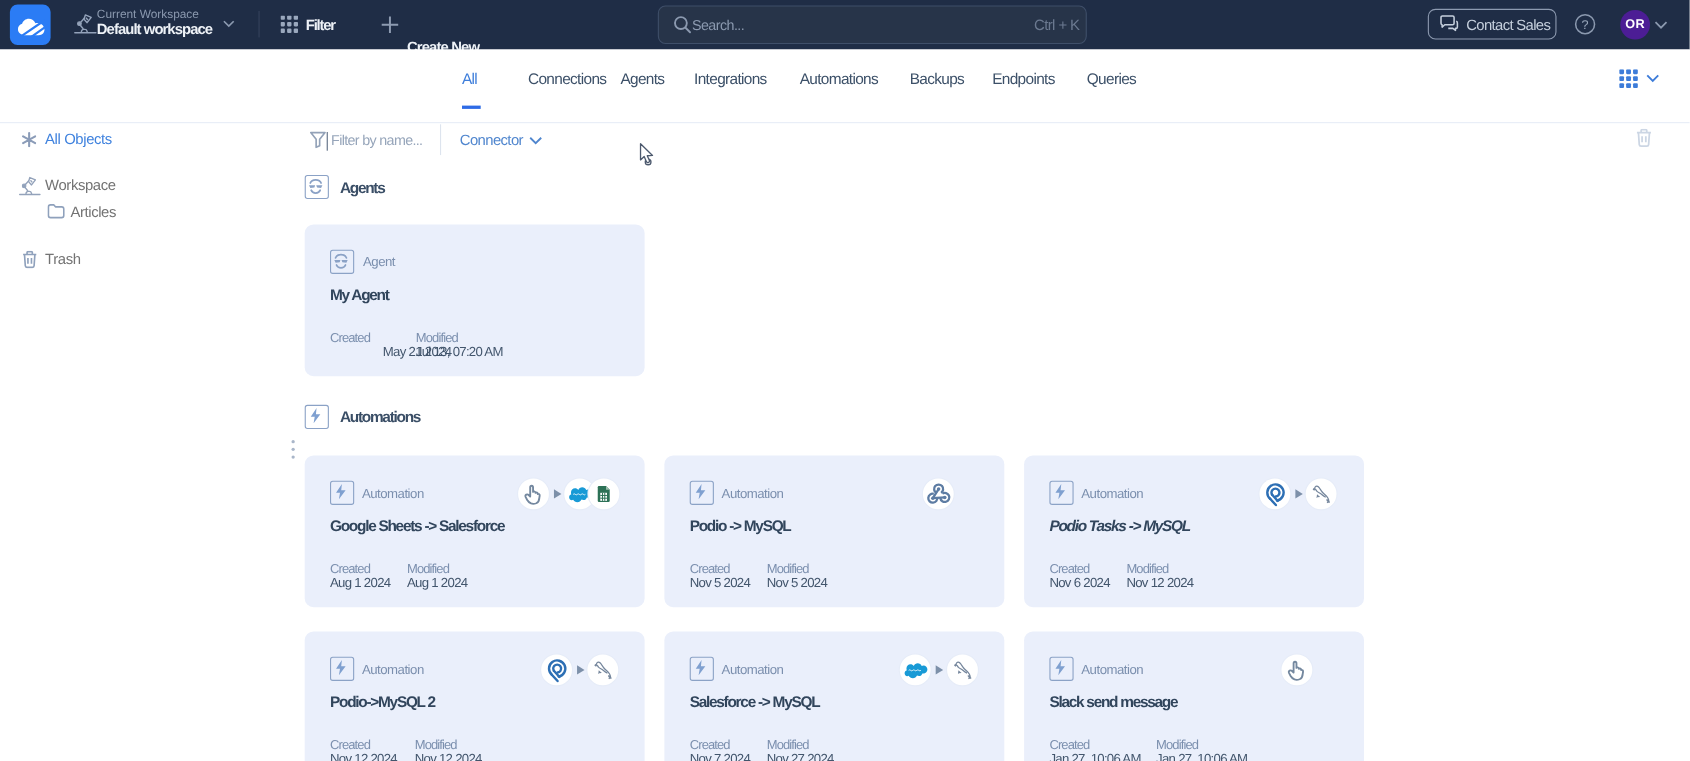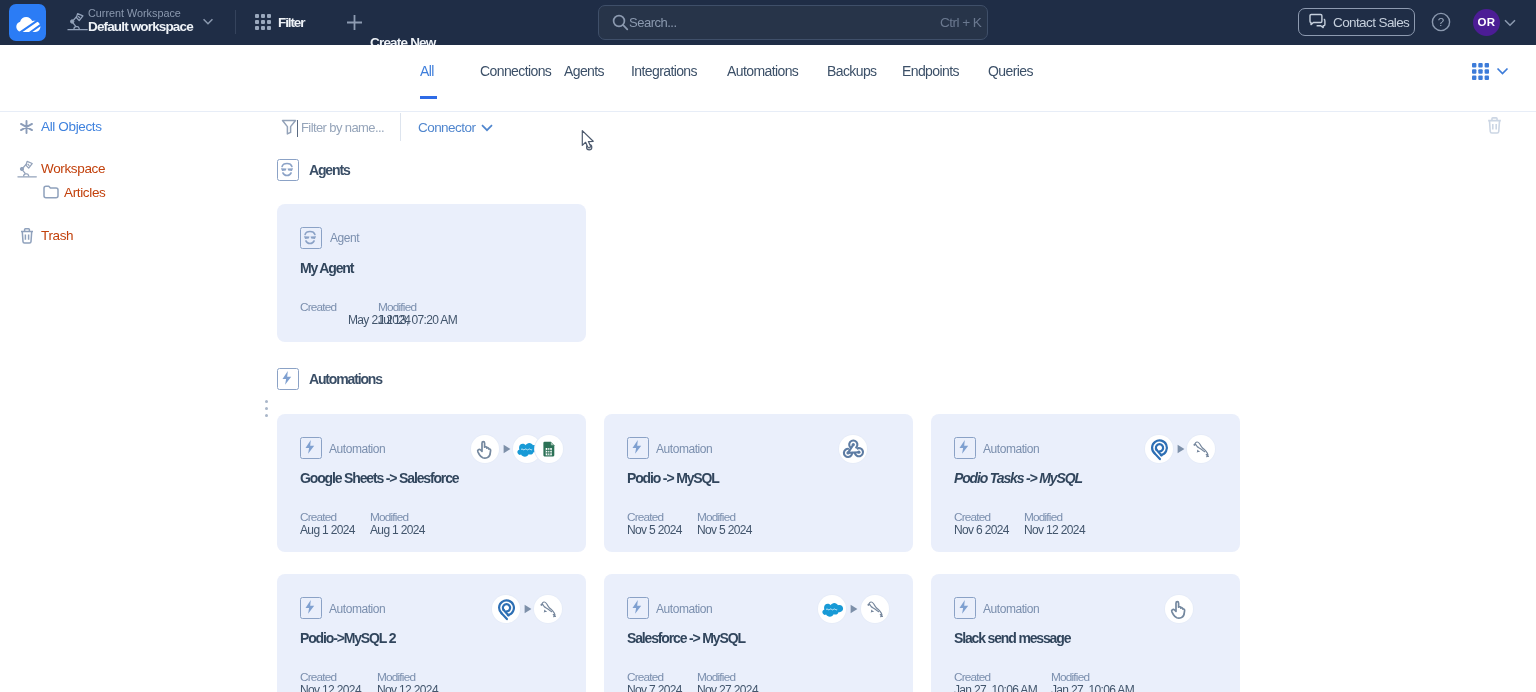--- a/index.html
+++ b/index.html
@@ -13,21 +13,21 @@
   .tb-dim { color:#8b99af; }
   .tb-lite { color:#eef2f7; }
 
   
   #tabbar { position:absolute; left:0; top:45px; width:1536px; height:67px; background:#fff; border-bottom:1px solid #e7edf7; }
   .tab { position:absolute; top:0; height:52px; line-height:52px; font-size:14px; color:#3c5068; letter-spacing:-0.6px; }
   .tab.active { color:#3e7edb; }
   #tab-underline { position:absolute; left:420px; top:51px; width:17px; height:3px; background:#2e6be6; }
 
   
-  .side-item { position:absolute; font-size:13.5px; color:#c2410c; letter-spacing:-0.35px; }
+  .side-item { position:absolute; font-size:13.5px; color:#737373; letter-spacing:-0.35px; }
 
   
   .card { position:absolute; width:309px; background:#eaeffb; border-radius:8px; }
   .iconbox { position:absolute; width:22px; height:22px; border:1.6px solid #8ba2c6; border-radius:2.5px; }
   .card-label { position:absolute; font-size:12px; color:#7b8fae; letter-spacing:-0.45px;text-align:center; }
   .card-title { position:absolute; font-size:14px; font-weight:bold; color:#31455c; letter-spacing:-1.15px; }
   .meta-label { font-size:11.8px; color:#7b8fae; letter-spacing:-0.8px; }
   .meta-value { font-size:12px; color:#42556c; letter-spacing:-0.65px; }
   .circ { position:absolute; width:28px; height:28px; border-radius:50%; background:#fff; box-shadow:0 0 0 1px #e6ecf8; }
   .sect-title { position:absolute; font-size:14px; font-weight:bold; color:#3a4e66; letter-spacing:-1.15px; }

